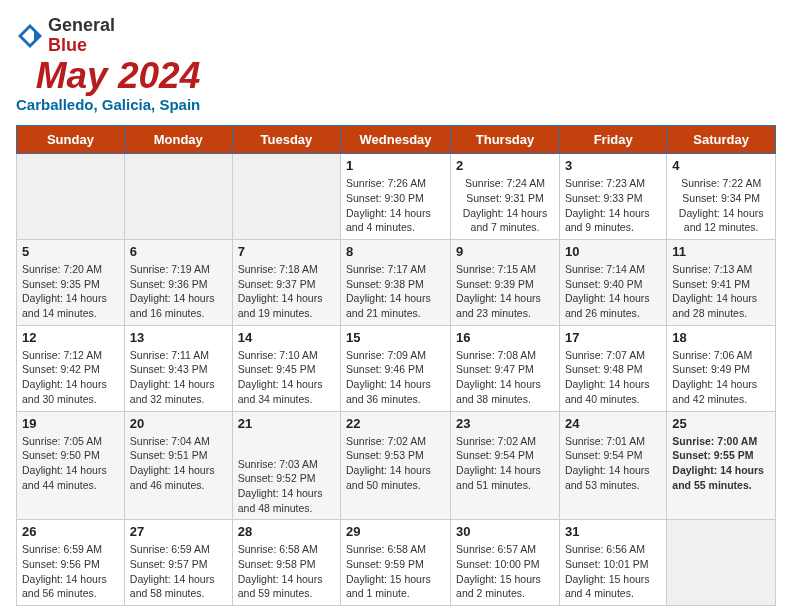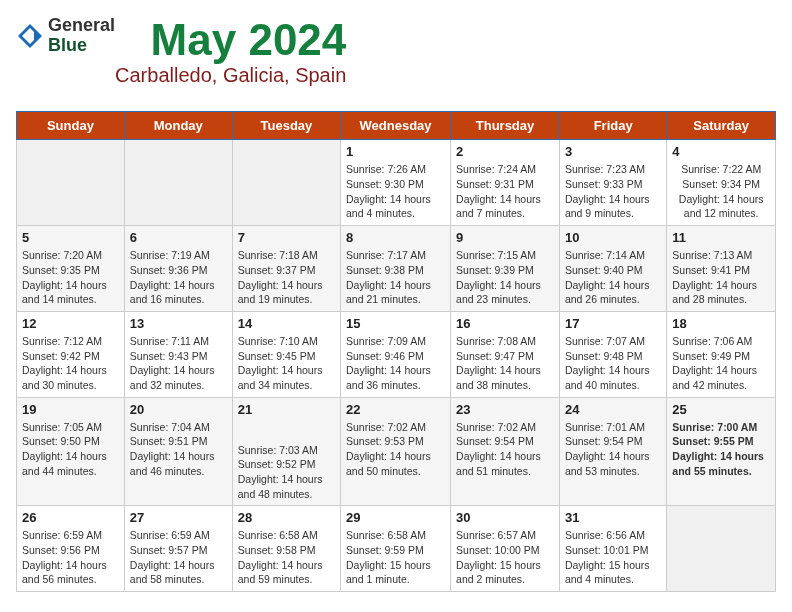--- a/index.html
+++ b/index.html
@@ -5,50 +5,53 @@
     * { box-sizing: border-box; margin: 0; padding: 0; }
     body {
       font-family: Arial, sans-serif;
       background: #fff;
       width: 792px;
       min-height: 612px;
       padding: 16px;
     }
     .header {
       display: flex;
-      justify-content: flex-start;
+      justify-content: space-between;
       align-items: flex-start;
-      margin-bottom: 24px;
+      margin-bottom: 12px;
+      flex-direction: column;
     }
     .logo {
       display: flex;
       align-items: center;
       gap: 4px;
     }
     .logo-text {
       font-size: 18px;
       font-weight: bold;
       line-height: 1.1;
     }
     .logo-general { color: #333; }
-    .logo-blue { color: #14532d; }
+    .logo-blue { color: #b91c1c; }
     .logo-icon {
       width: 28px;
       height: 28px;
     }
     .title-block { text-align: right; }
     .month-title {
-      font-size: 44px;
-      font-weight: bold;
-      color: #15803d;
+      font-size: 37px;
+      font-weight: bold;
+      color: #b91c1c;
       line-height: 1.1;
+      font-style: italic;
     }
     .location {
-      font-size: 20px;
-      color: #7f1d1d;
+      font-size: 15px;
+      color: #0369a1;
+      font-weight: bold;
     }
     table {
       width: 100%;
       border-collapse: collapse;
       font-size: 11px;
     }
     thead tr th {
       background-color: #c2410c;
       color: #fff;
       text-align: center;
@@ -125,21 +128,21 @@
         <td class="empty-cell"></td>
         <td>
           <div class="day-number">1</div>
           <div class="day-info" style="white-space: pre-line;">Sunrise: 7:26 AM
 Sunset: 9:30 PM
 Daylight: 14 hours
 and 4 minutes.</div>
         </td>
         <td>
           <div class="day-number">2</div>
-          <div class="day-info" style="white-space: pre-line;">Sunrise: 7:24 AM
+          <div class="day-info" style="white-space: pre-line; text-align: center;">Sunrise: 7:24 AM
 Sunset: 9:31 PM
 Daylight: 14 hours
 and 7 minutes.</div>
         </td>
         <td>
           <div class="day-number">3</div>
           <div class="day-info" style="white-space: pre-line;">Sunrise: 7:23 AM
 Sunset: 9:33 PM
 Daylight: 14 hours
 and 9 minutes.</div>

